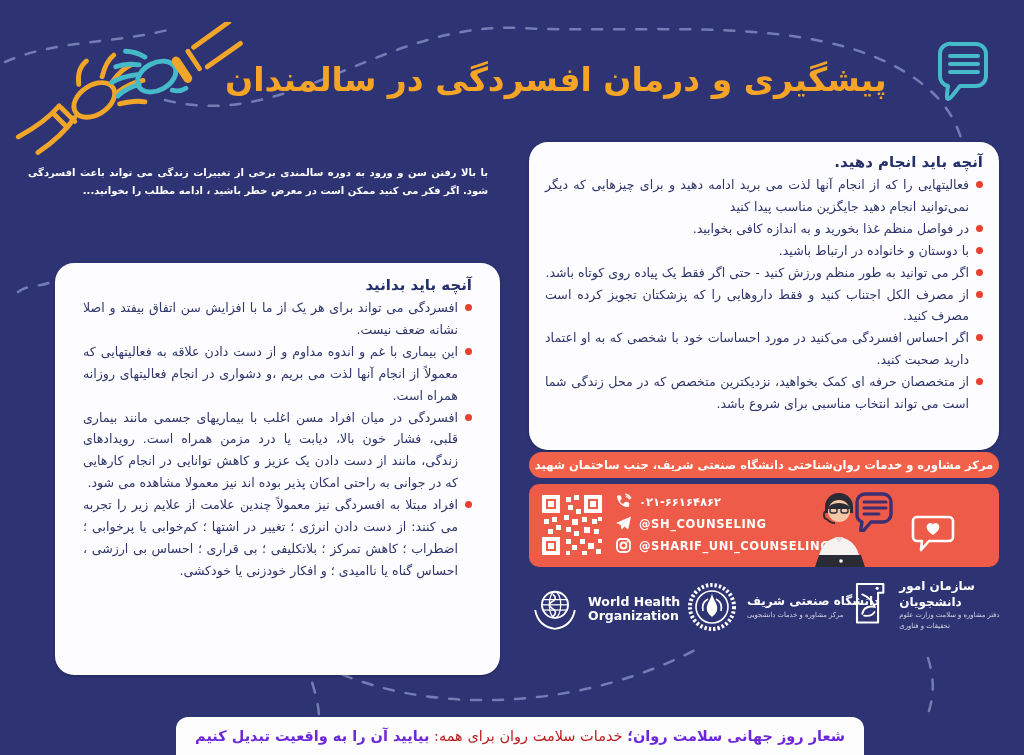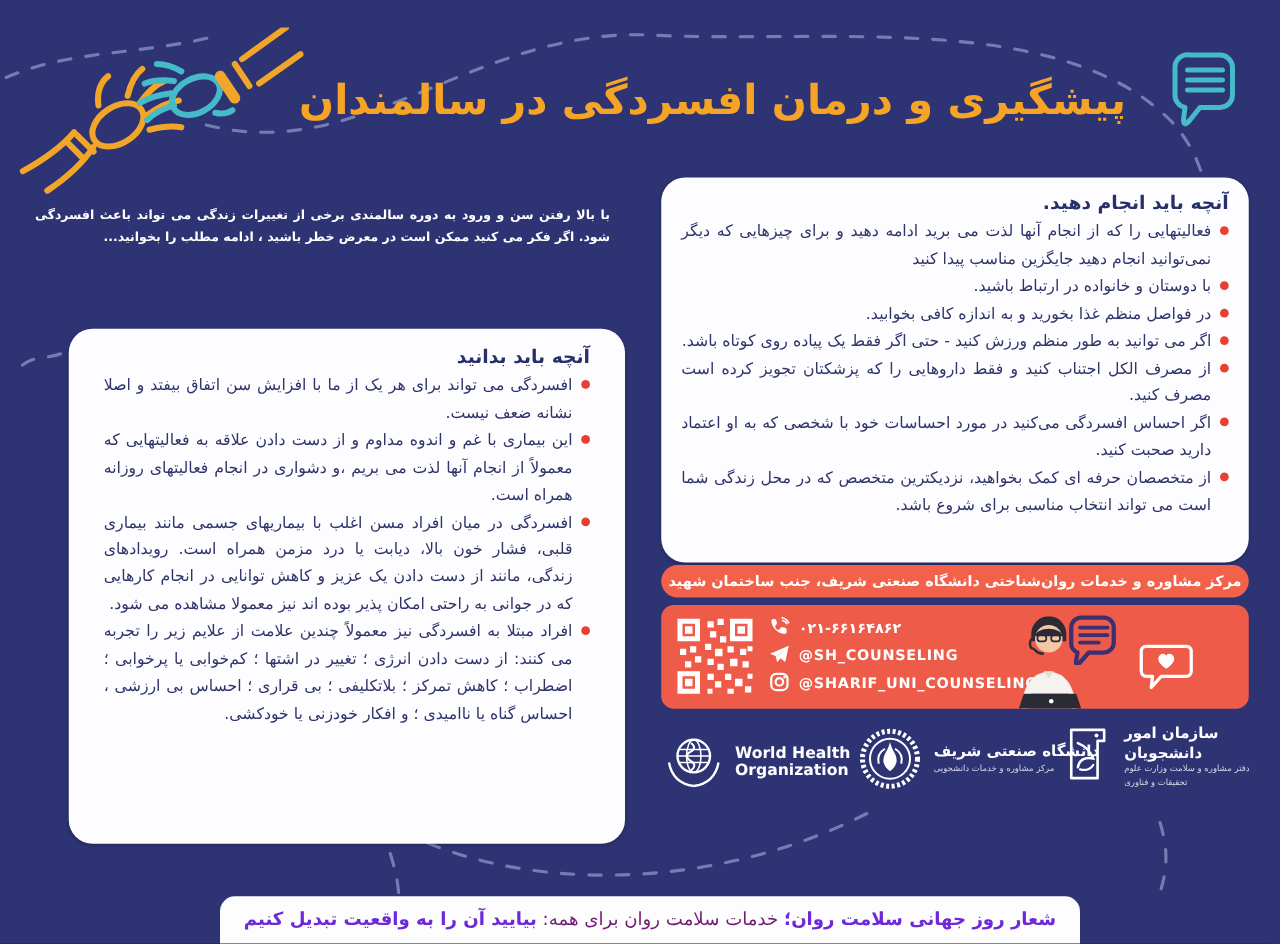--- a/index.html
+++ b/index.html
@@ -8,21 +8,21 @@
     background:#2e3374;
     font-family:"DejaVu Sans","Liberation Sans",sans-serif;
   }
   .abs{position:absolute;}
   
   .decor{position:absolute;inset:0;pointer-events:none;}
 
   
   .title{
     left:225px;top:50px;width:690px;height:62px;
-    color:#f6a426;font-size:33px;font-weight:bold;text-align:center;
+    color:#f6a426;font-size:33px;font-weight:bold;text-align:left;
     direction:rtl;line-height:60px;letter-spacing:-0.5px;
   }
   
   .intro{
     left:28px;top:164px;width:460px;
     color:#ffffff;font-weight:bold;font-size:10px;line-height:1.78;
     direction:rtl;text-align:justify;
   }
   
   .card{
@@ -68,21 +68,21 @@
   .fa-logo-text .name{font-size:12px;font-weight:bold;line-height:1.3;}
   .fa-logo-text .sub{font-size:6.8px;color:rgba(255,255,255,.78);line-height:1.5;}
 
   
   .slogan-strip{
     left:176px;top:717px;width:688px;height:38px;background:#fdfdfd;
     border-radius:12px 12px 0 0;text-align:center;direction:rtl;
     line-height:38px;font-size:14.5px;
   }
   .slogan-strip .b{color:#6d28d9;font-weight:bold;}
-  .slogan-strip .r{color:#701a75;font-weight:normal;}
+  .slogan-strip .r{color:#b91c1c;font-weight:normal;}
 
   .hands{left:8px;top:22px;width:235px;height:150px;}
   .bubble-top{left:930px;top:36px;width:64px;height:74px;}
 </style>
 </head>
 <body>
 
 <div class="poster">
 
   <svg class="decor" width="1024" height="755" viewBox="0 0 1024 755">
@@ -147,22 +147,22 @@
       <li><span class="bullet-dot"></span><span>این بیماری با غم و اندوه مداوم و از دست دادن علاقه به فعالیتهایی که معمولاً از انجام آنها لذت می بریم ،و دشواری در انجام فعالیتهای روزانه همراه است.</span></li>
       <li><span class="bullet-dot"></span><span>افسردگی در میان افراد مسن اغلب با بیماریهای جسمی مانند بیماری قلبی، فشار خون بالا، دیابت یا درد مزمن همراه است. رویدادهای زندگی، مانند از دست دادن یک عزیز و کاهش توانایی در انجام کارهایی که در جوانی به راحتی امکان پذیر بوده اند نیز معمولا مشاهده می شود.</span></li>
       <li><span class="bullet-dot"></span><span>افراد مبتلا به افسردگی نیز معمولاً چندین علامت از علایم زیر را تجربه می کنند: از دست دادن انرژی ؛ تغییر در اشتها ؛ کم‌خوابی یا پرخوابی ؛ اضطراب ؛ کاهش تمرکز ؛ بلاتکلیفی ؛ بی قراری ؛ احساس بی ارزشی ، احساس گناه یا ناامیدی ؛ و افکار خودزنی یا خودکشی.</span></li>
     </ul>
   </div>
 
   <div class="abs card do-card">
     <h2>آنچه باید انجام دهید.</h2>
     <ul>
       <li><span class="bullet-dot"></span><span>فعالیتهایی را که از انجام آنها لذت می برید ادامه دهید و برای چیزهایی که دیگر نمی‌توانید انجام دهید جایگزین مناسب پیدا کنید</span></li>
+      <li><span class="bullet-dot"></span><span>در فواصل منظم غذا بخورید و به اندازه کافی بخوابید.</span></li>
       <li><span class="bullet-dot"></span><span>با دوستان و خانواده در ارتباط باشید.</span></li>
-      <li><span class="bullet-dot"></span><span>در فواصل منظم غذا بخورید و به اندازه کافی بخوابید.</span></li>
       <li><span class="bullet-dot"></span><span>اگر می توانید به طور منظم ورزش کنید - حتی اگر فقط یک پیاده روی کوتاه باشد.</span></li>
       <li><span class="bullet-dot"></span><span>از مصرف الکل اجتناب کنید و فقط داروهایی را که پزشکتان تجویز کرده است مصرف کنید.</span></li>
       <li><span class="bullet-dot"></span><span>اگر احساس افسردگی می‌کنید در مورد احساسات خود با شخصی که به او اعتماد دارید صحبت کنید.</span></li>
       <li><span class="bullet-dot"></span><span>از متخصصان حرفه ای کمک بخواهید، نزدیکترین متخصص که در محل زندگی شما است می تواند انتخاب مناسبی برای شروع باشد.</span></li>
     </ul>
   </div>
 
   <div class="abs orange-strip">مرکز مشاوره و خدمات روان‌شناختی دانشگاه صنعتی شریف، جنب ساختمان شهید رضایی</div>
 
   <div class="abs red-banner">

